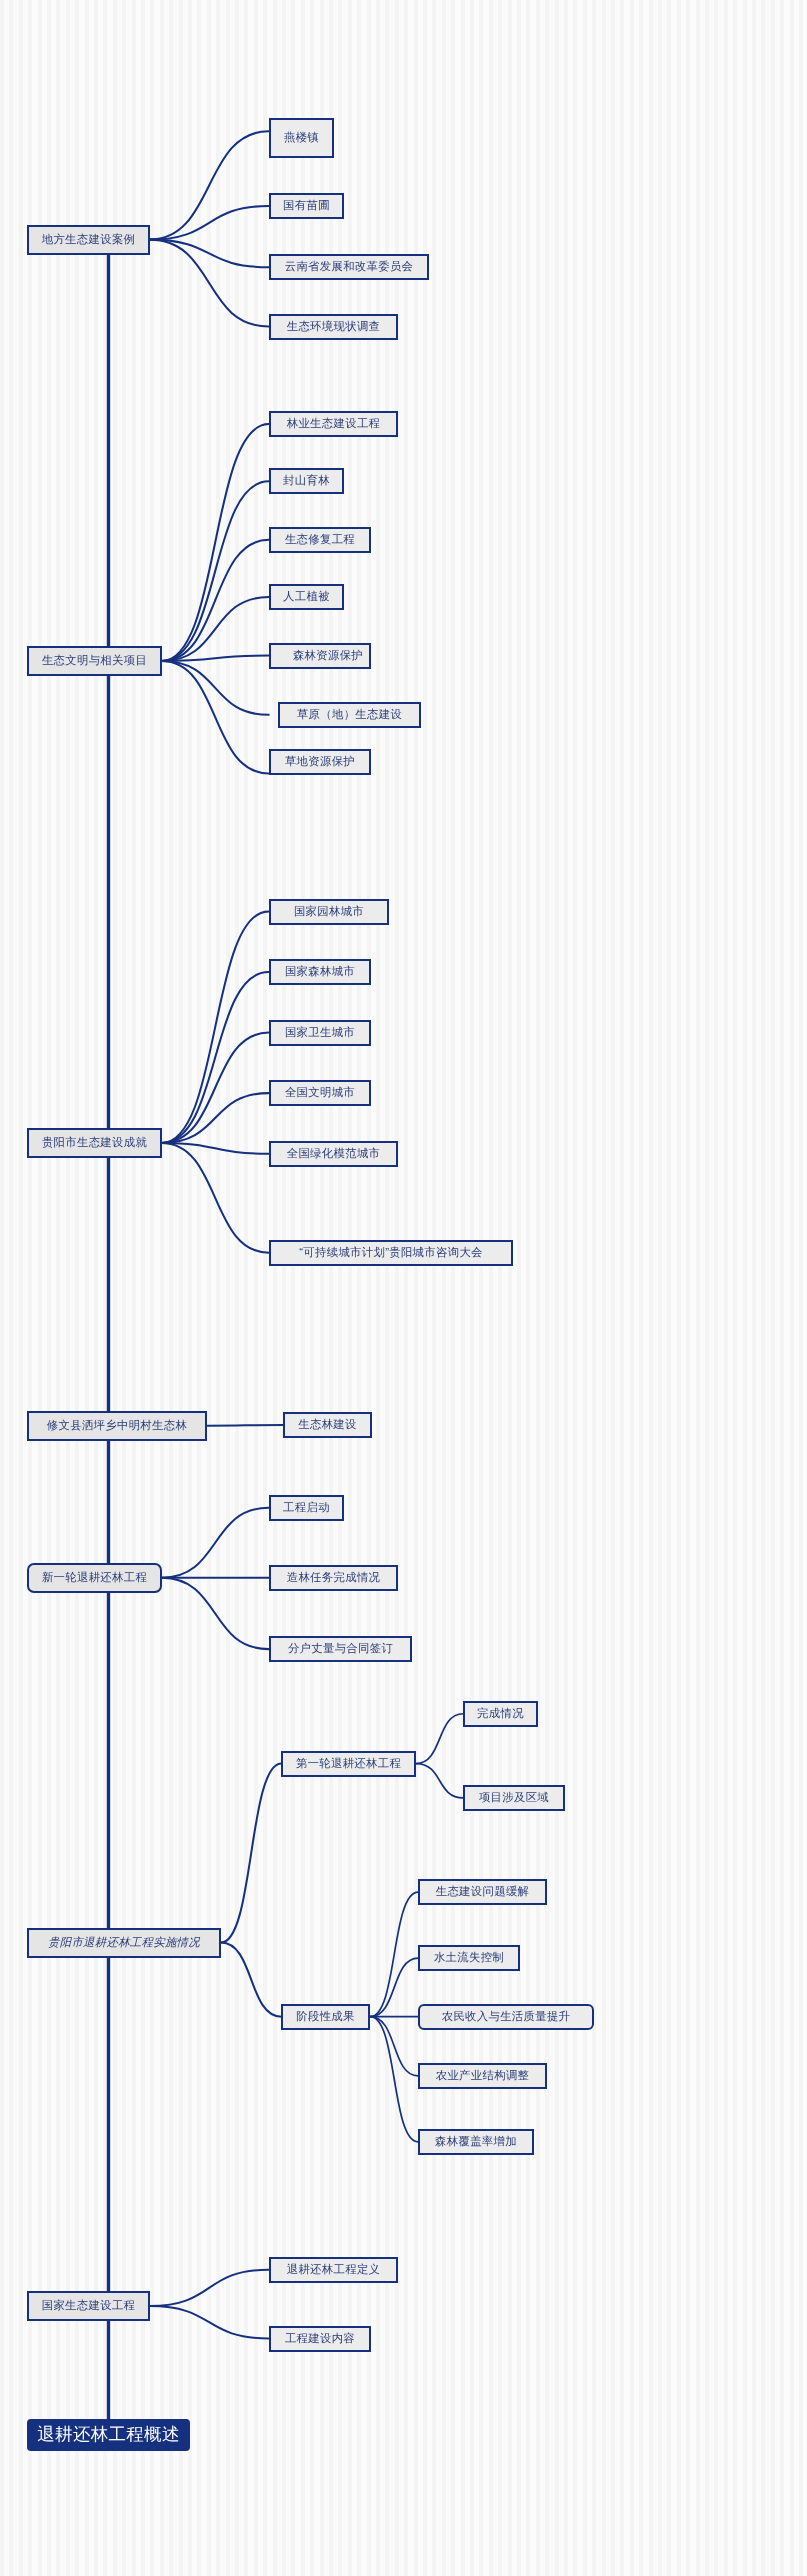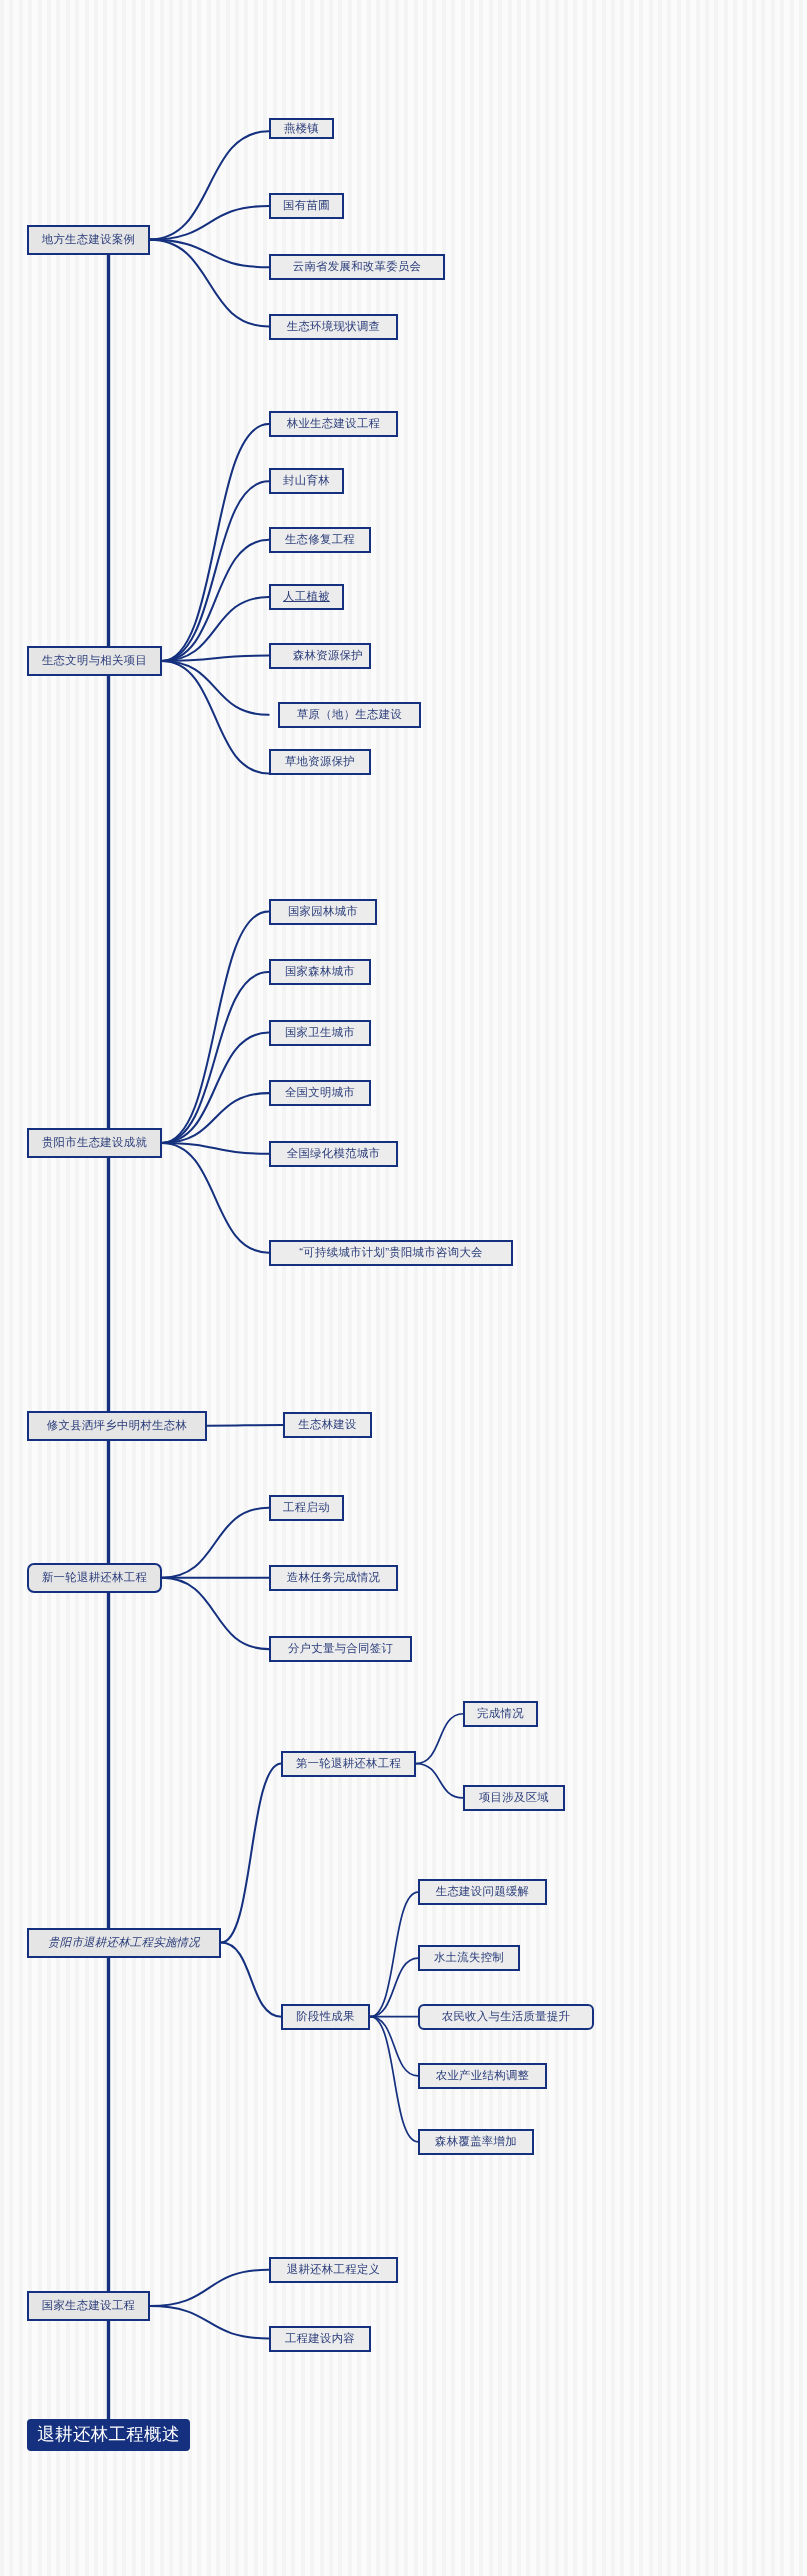--- a/index.html
+++ b/index.html
@@ -97,60 +97,60 @@
       <path d="M550,2996 C590,2996 581,2909 621,2909" fill="none" stroke="#14307e" stroke-width="2.5" stroke-linecap="round"></path>
       <path d="M550,2996 C590,2996 581,2996 621,2996" fill="none" stroke="#14307e" stroke-width="2.5" stroke-linecap="round"></path>
       <path d="M550,2996 C590,2996 581,3084 621,3084" fill="none" stroke="#14307e" stroke-width="2.5" stroke-linecap="round"></path>
       <path d="M550,2996 C590,2996 581,3182 621,3182" fill="none" stroke="#14307e" stroke-width="2.5" stroke-linecap="round"></path>
       <path d="M222,3426 C319.35,3426 301.65,3372 399,3372" fill="none" stroke="#14307e" stroke-width="3" stroke-linecap="round"></path>
       <path d="M222,3426 C319.35,3426 301.65,3474 399,3474" fill="none" stroke="#14307e" stroke-width="3" stroke-linecap="round"></path>
     </svg>
 <div class="node branch" style="left: 27px; top: 225px; width: 123px; height: 30px;">
       <span>地方生态建设案例</span>
     </div>
-    <div class="node leaf" style="left: 269px; top: 118px; width: 65px; height: 21px;">
+    <div class="node leaf" style="left: 269px; top: 118px; width: 65px; height: 40px;">
       <span>燕楼镇</span>
     </div>
     <div class="node leaf" style="left: 269px; top: 193px; width: 75px; height: 25.6px;">
       <span>国有苗圃</span>
     </div>
-    <div class="node leaf" style="left: 269px; top: 254px; width: 176px; height: 25.6px;">
+    <div class="node leaf" style="left: 269px; top: 254px; width: 160px; height: 25.6px;">
       <span>云南省发展和改革委员会</span>
     </div>
     <div class="node leaf" style="left: 269px; top: 314px; width: 129px; height: 25.6px;">
       <span>生态环境现状调查</span>
     </div>
     <div class="node branch" style="left: 27px; top: 646px; width: 135px; height: 30px;">
       <span>生态文明与相关项目</span>
     </div>
     <div class="node leaf" style="left: 269px; top: 411px; width: 129px; height: 25.6px;">
       <span>林业生态建设工程</span>
     </div>
     <div class="node leaf" style="left: 269px; top: 468px; width: 75px; height: 25.6px;">
       <span>封山育林</span>
     </div>
     <div class="node leaf" style="left: 269px; top: 527px; width: 102px; height: 25.6px;">
       <span>生态修复工程</span>
     </div>
-    <div class="node leaf" style="left: 269px; top: 584px; width: 75px; height: 25.6px; text-decoration: underline;">
+    <div class="node leaf" style="left: 269px; top: 584px; width: 75px; height: 25.6px;">
       <span>人工植被</span>
     </div>
     <div class="node leaf" style="left: 269px; top: 643px; width: 102px; height: 25.6px; padding-left: 16px;">
       <span>森林资源保护</span>
     </div>
     <div class="node leaf" style="left: 278px; top: 702px; width: 143px; height: 25.6px;">
       <span>草原（地）生态建设</span>
     </div>
     <div class="node leaf" style="left: 269px; top: 749px; width: 102px; height: 25.6px;">
       <span>草地资源保护</span>
     </div>
     <div class="node branch" style="left: 27px; top: 1128px; width: 135px; height: 30px;">
       <span>贵阳市生态建设成就</span>
     </div>
-    <div class="node leaf" style="left: 269px; top: 899px; width: 108px; height: 25.6px;">
+    <div class="node leaf" style="left: 269px; top: 899px; width: 120px; height: 25.6px;">
       <span>国家园林城市</span>
     </div>
     <div class="node leaf" style="left: 269px; top: 959px; width: 102px; height: 25.6px;">
       <span>国家森林城市</span>
     </div>
     <div class="node leaf" style="left: 269px; top: 1020px; width: 102px; height: 25.6px;">
       <span>国家卫生城市</span>
     </div>
     <div class="node leaf" style="left: 269px; top: 1080px; width: 102px; height: 25.6px;">
       <span>全国文明城市</span>

